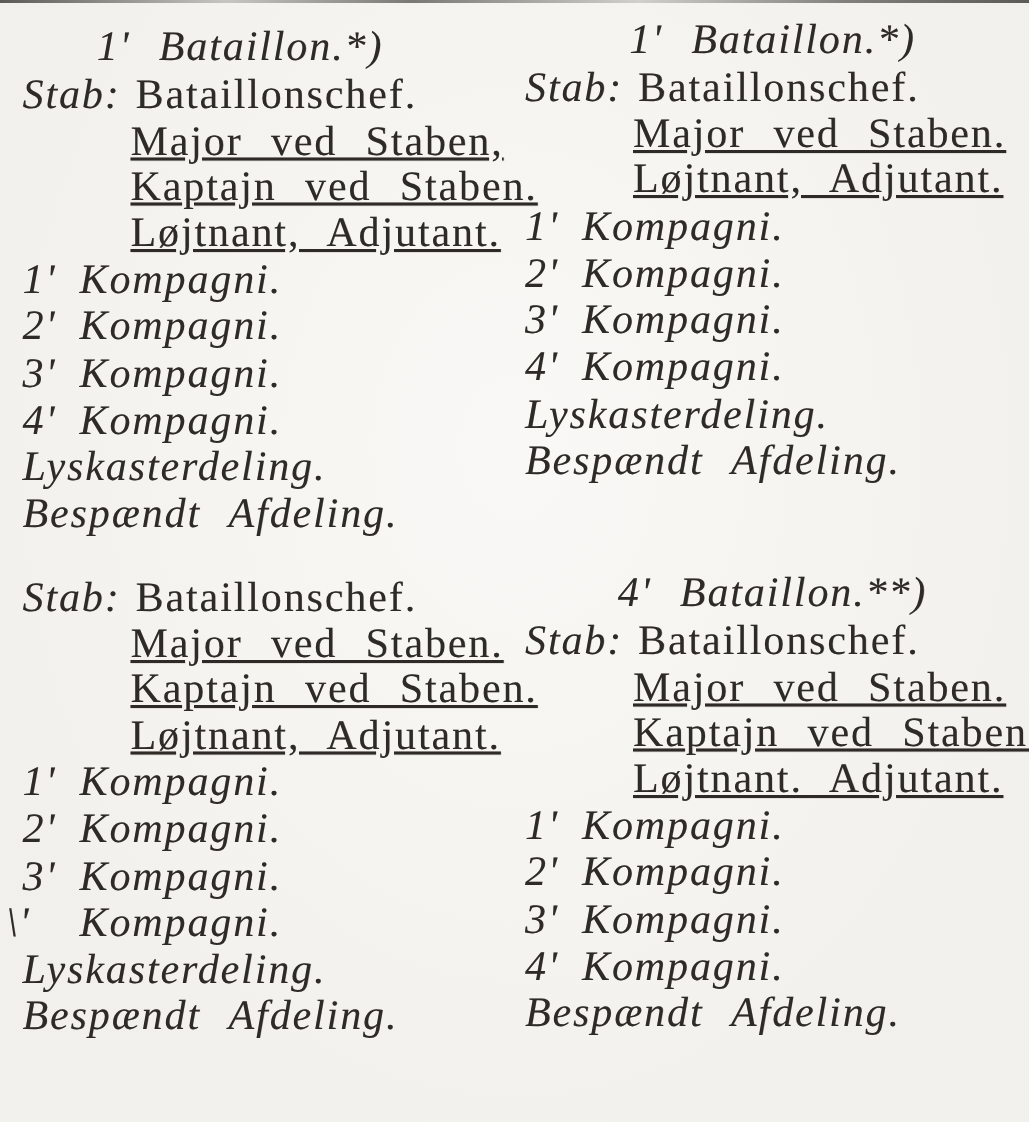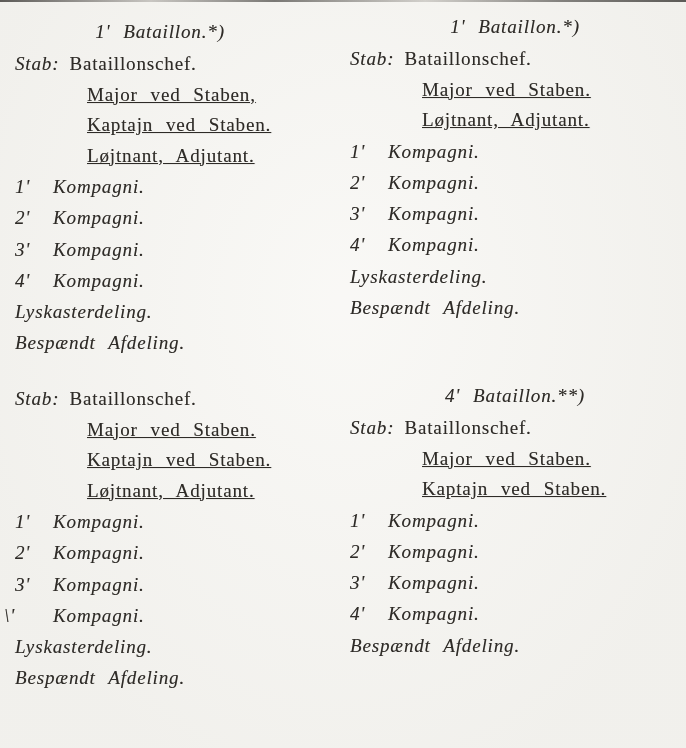--- a/index.html
+++ b/index.html
@@ -29,21 +29,21 @@
     top: 0; left: 0;
     width: 686px; height: 2px;
     background: linear-gradient(90deg,
       rgba(55,53,50,.8) 0%, rgba(120,115,110,.35) 22%,
       rgba(70,68,64,.7) 40%, rgba(130,125,118,.3) 62%,
       rgba(70,68,64,.65) 82%, rgba(55,53,50,.8) 100%);
   }
   .col {
     position: absolute;
     width: 330px;
-    font-size: 19px;
+    font-size: 28px;
     letter-spacing: 0.045em;
     word-spacing: 0.38em;
   }
   #b1 { left: 15px;  top: 15px;  }
   #b2 { left: 350px; top: 10px;  }
   #b3 { left: 15px;  top: 384px; }
   #b4 { left: 350px; top: 379px; }
 
   .title {
     font-style: italic;
@@ -143,18 +143,19 @@
   <div class="unit-row">Bespændt Afdeling.</div>
 </div>
 
 <div class="col col-right" id="b4">
   <div class="title">4' Bataillon.**)</div>
   <div class="stab-row">
     <span class="stab-label">Stab:</span><span>Bataillonschef.</span>
   </div>
   <div class="staff-line">Major ved Staben.</div>
   <div class="staff-line">Kaptajn ved Staben.</div>
+  <div class="staff-line">Løjtnant. Adjutant.</div>
   <div class="unit-row"><span class="unit-num">1'</span><span>Kompagni.</span></div>
   <div class="unit-row"><span class="unit-num">2'</span><span>Kompagni.</span></div>
   <div class="unit-row"><span class="unit-num">3'</span><span>Kompagni.</span></div>
   <div class="unit-row"><span class="unit-num">4'</span><span>Kompagni.</span></div>
   <div class="unit-row">Bespændt Afdeling.</div>
 </div>
 
 </body></html>

